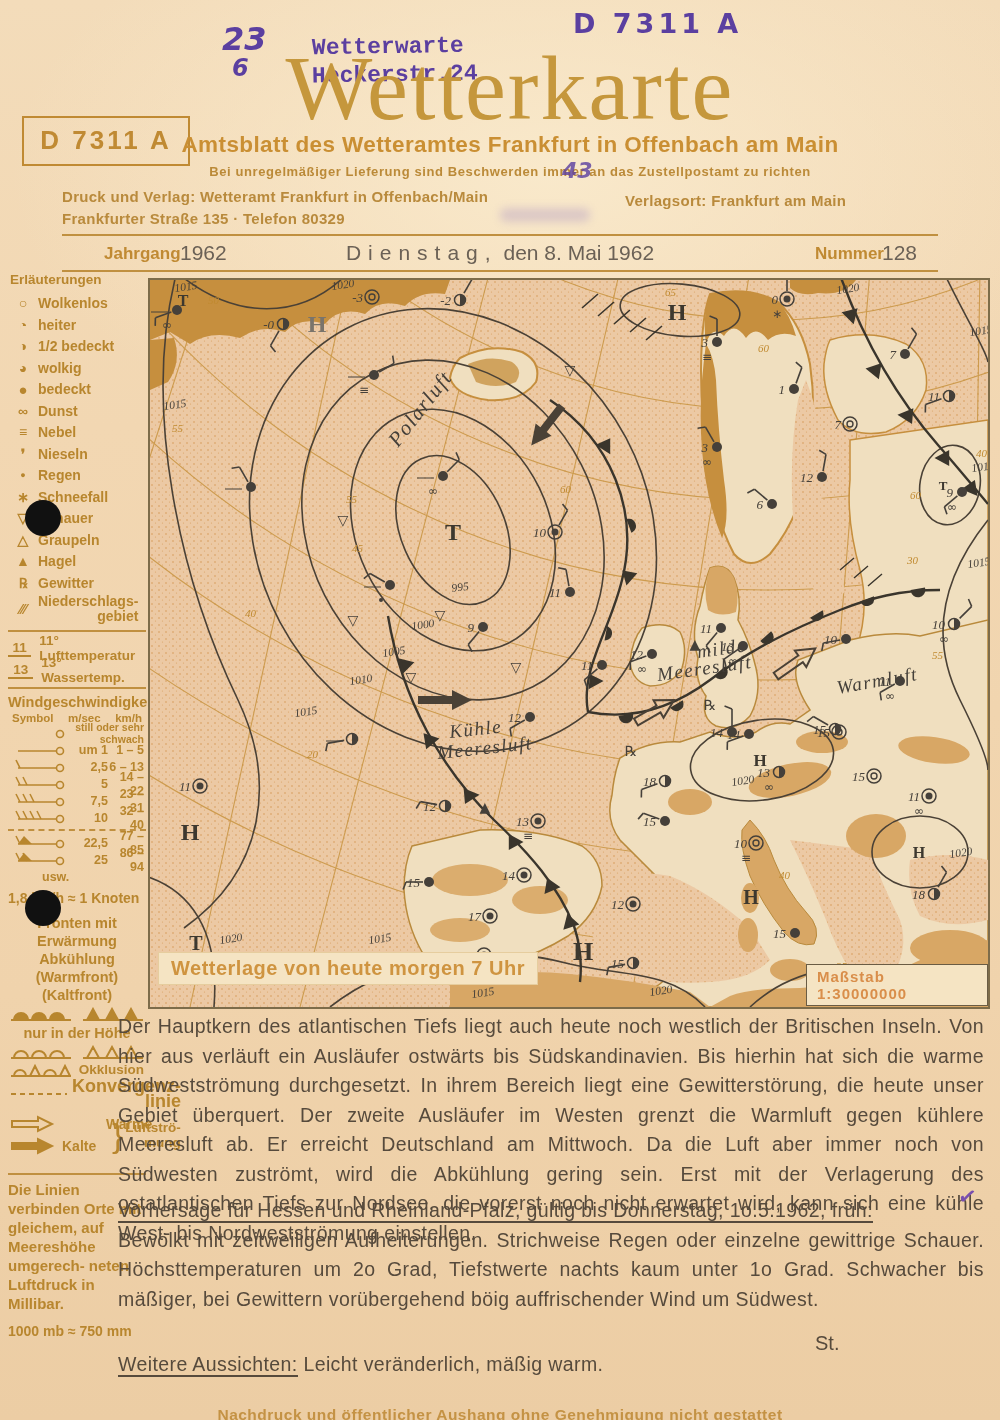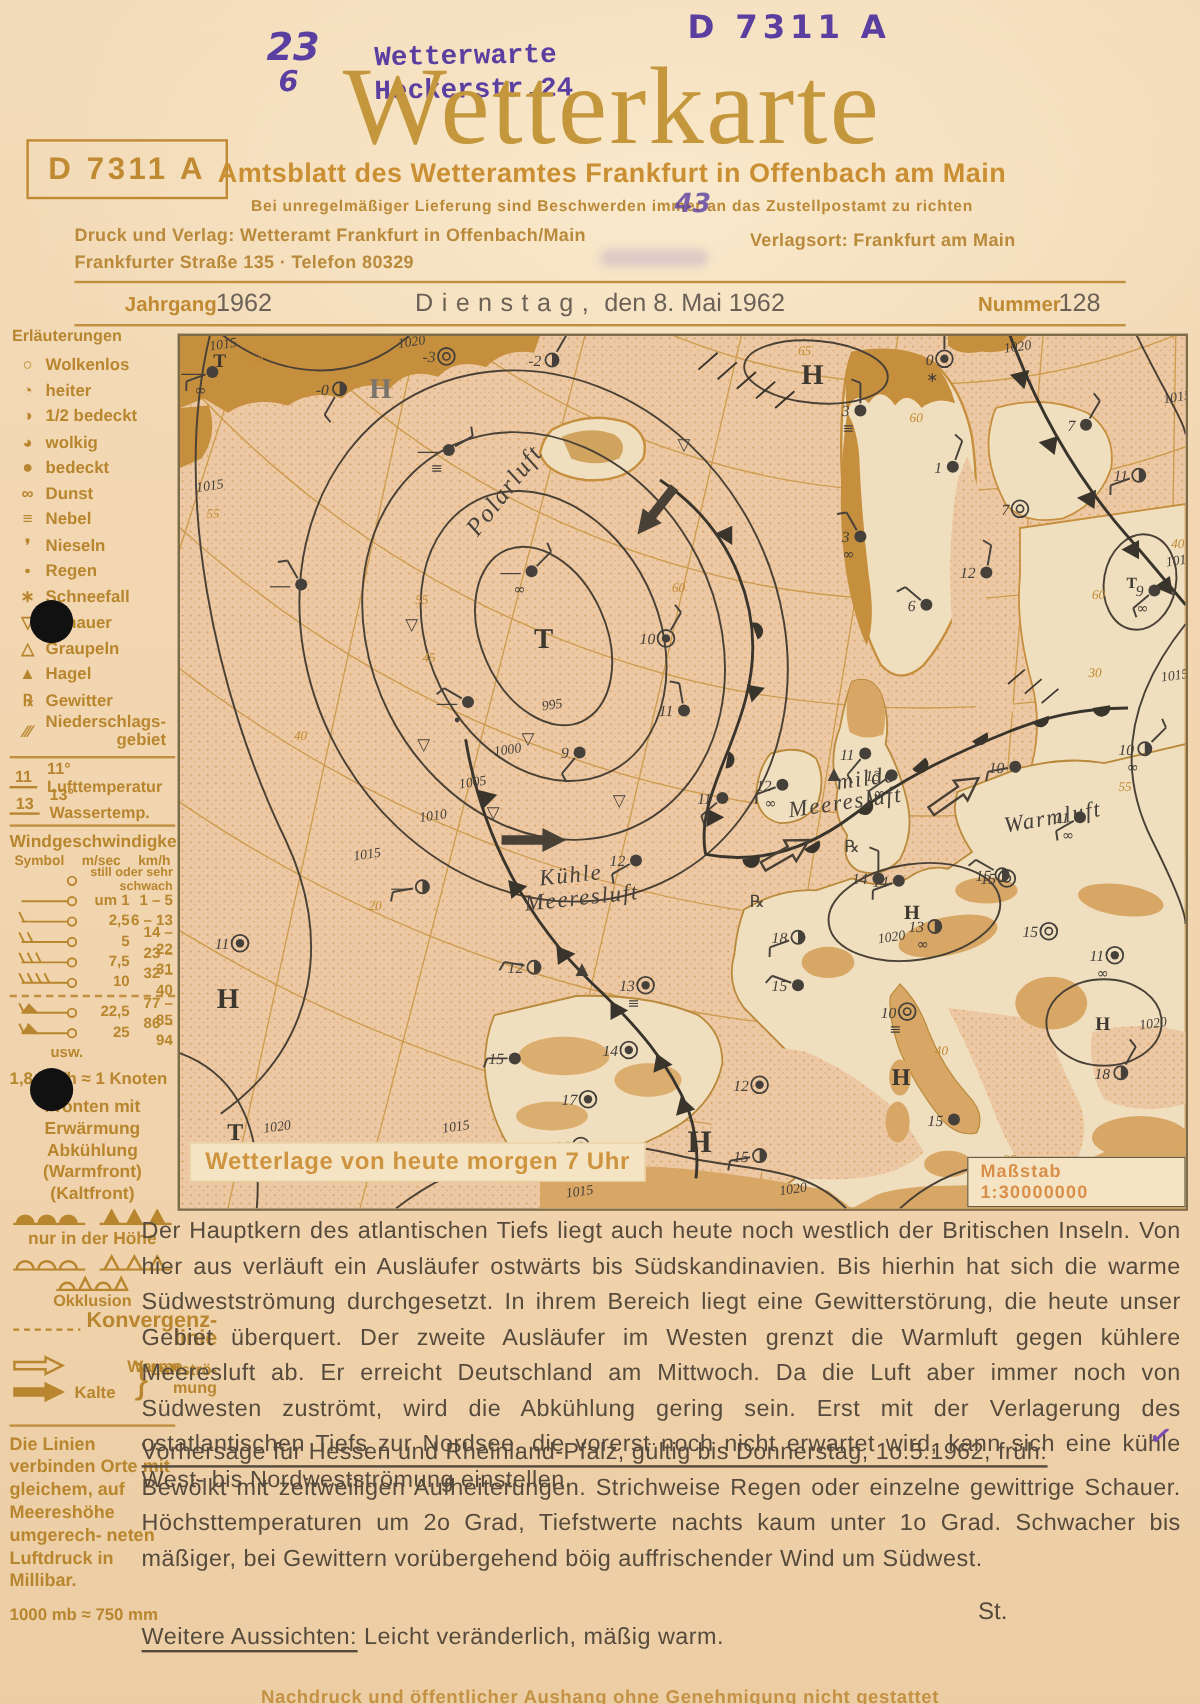--- a/index.html
+++ b/index.html
@@ -38,21 +38,21 @@
   .wrow{display:flex;align-items:center;height:17px;font-size:12.5px;}
   .wrow .icon{width:58px;flex:none;}
   .wrow .v1{width:42px;text-align:right;}
   .wrow .v2{flex:1;text-align:right;padding-right:2px;}
   .wrow.still .v1{width:auto;text-align:right;font-size:10.5px;}
   .dashsep{border-top:2px dashed #c09040;margin:3px 0;}
   .usw{font-size:12.5px;margin:2px 0 2px 34px;}
   .conv{font-size:14px;margin:6px 0 2px 0;}
   .frhead{font-size:14.5px;text-align:center;line-height:18px;margin-top:8px;}
   .frrow{display:flex;justify-content:space-between;align-items:center;margin:3px 2px;}
-  .okrow{display:flex;align-items:center;justify-content:space-between;font-size:13.5px;margin:2px 2px;flex-direction:column;}
+  .okrow{display:flex;align-items:center;justify-content:space-between;font-size:13.5px;margin:2px 2px;}
   .konv{display:flex;align-items:center;font-size:18px;margin:2px 2px;line-height:15px;}
   .arrowrow{display:flex;align-items:center;font-size:14px;margin:4px 2px;}
   .brace{font-size:34px;font-weight:normal;margin:0 2px;}
   .pnote{font-size:15px;line-height:19px;margin-top:16px;}
   .pconv{font-size:14px;margin-top:10px;}
   
   .map{left:148px;top:278px;width:838px;height:727px;border:2px solid #7d6c4a;background:#ecc9a4;}
   .map svg{display:block;}
   .mapcaption{left:8px;top:672px;background:#f5e4c3;color:#cf9440;font-weight:bold;
               font-size:20px;padding:4px 12px;letter-spacing:.5px;border:1px solid #e2c globalThis;}

